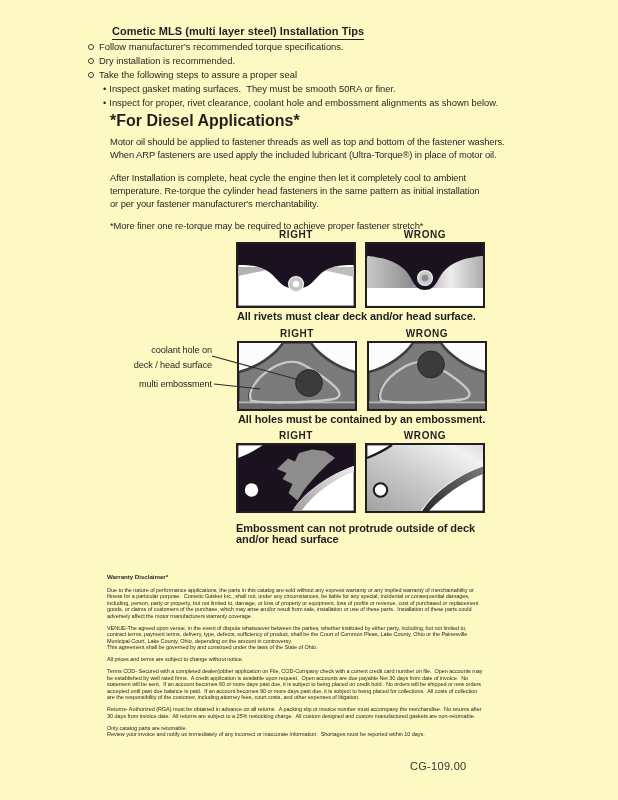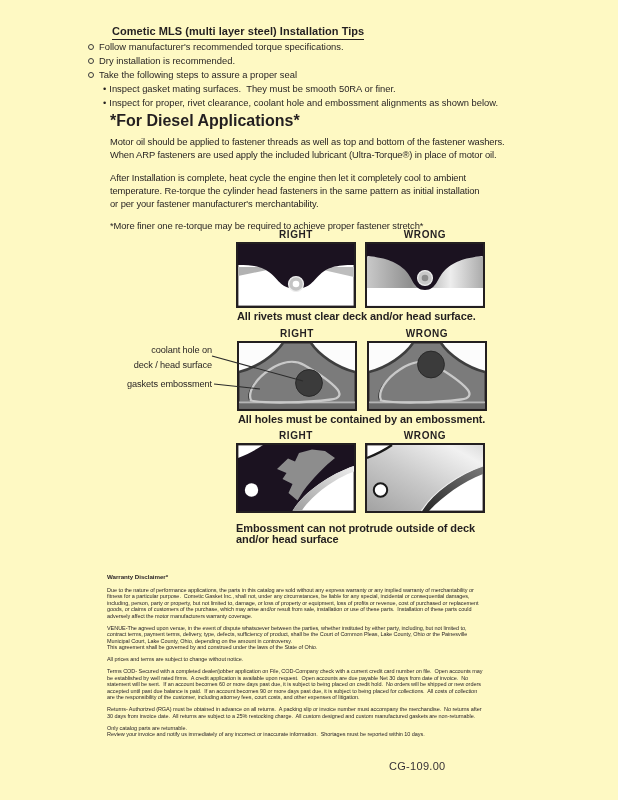--- a/index.html
+++ b/index.html
@@ -26,21 +26,21 @@
   .dg-caption{position:absolute;font-size:11px;font-weight:700;white-space:pre-line;
               line-height:10.8px;letter-spacing:-.1px;}
   .side-label{position:absolute;width:114px;font-size:9.2px;text-align:right;
               white-space:pre-line;line-height:15px;letter-spacing:-.1px;}
 
   .warranty{left:107px;top:574px;width:430px;font-size:5.5px;line-height:6.5px;
             letter-spacing:-.05px;color:#2b2528;}
   .warranty h3{font-size:6.2px;font-weight:700;margin:0 0 6px 0;}
   .warranty p{margin:0 0 5.5px 0;white-space:pre;}
 
-  .footer{left:389px;top:760px;font-size:11px;letter-spacing:.3px;color:#363136;}
+  .footer{left:410px;top:760px;font-size:11px;letter-spacing:.3px;color:#363136;}
   svg{display:block;}
 </style>
 </head>
 <body>
 
 <div class="page">
 
   <div class="abs title">Cometic MLS (multi layer steel) Installation Tips</div>
 
   <div class="abs bullets">
@@ -105,21 +105,21 @@
     <circle cx="60" cy="36" r="3.3" fill="#8d8d8d"></circle>
   </svg>
 
   <div class="dg-caption" style="left:237px;top:311px">All rivets must clear deck and/or head surface.</div>
 
   <div class="dg-label" style="left:237px;top:328px">RIGHT</div>
   <div class="dg-label" style="left:367px;top:328px">WRONG</div>
 
   <div class="side-label" style="left:98px;top:343px">coolant hole on
 deck / head surface</div>
-  <div class="side-label" style="left:98px;top:377px">gaskets embossment</div>
+  <div class="side-label" style="left:98px;top:377px">multi embossment</div>
 
   <svg class="abs" style="left:237px;top:341px" width="120" height="70" viewBox="0 0 120 70">
     <rect x="1.2" y="1.2" width="117.6" height="67.6" style="fill:var(--gasket_gray);stroke:var(--ink)" stroke-width="2.4"></rect>
     <rect x="2" y="62.5" width="116" height="5.3" fill="#696969"></rect>
     <line x1="2" y1="61.3" x2="118" y2="61.3" stroke="#b5b5b5" stroke-width="1.7"></line>
     <path d="M2,2 L46,2 C38,14 20,26.5 2,31 Z" fill="#fcfcfc"></path>
     <path d="M46,2 C38,14 20,26.5 2,31" fill="none" stroke="#3e3e3e" stroke-width="2.6"></path>
     <path d="M118,2 L74,2 C82,14 100,26.5 118,31 Z" fill="#fcfcfc"></path>
     <path d="M74,2 C82,14 100,26.5 118,31" fill="none" stroke="#3e3e3e" stroke-width="2.6"></path>
     <path d="M12.5,59 C9.5,50 18,39.5 29,31.5" stroke="#2d2d2d" stroke-width="1.3" fill="none"></path>

